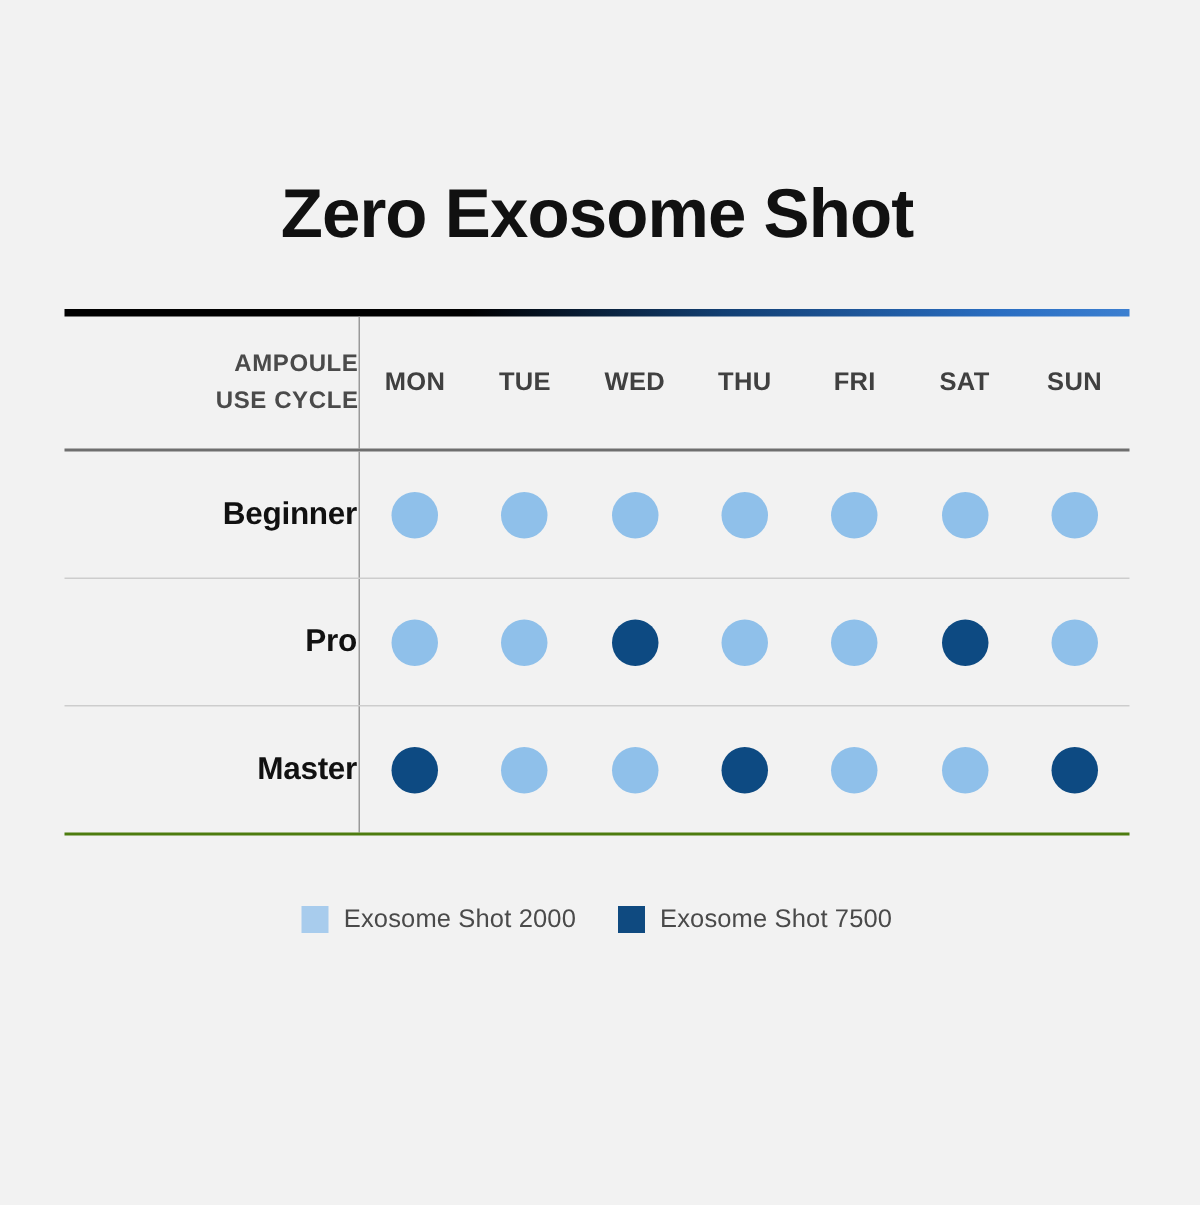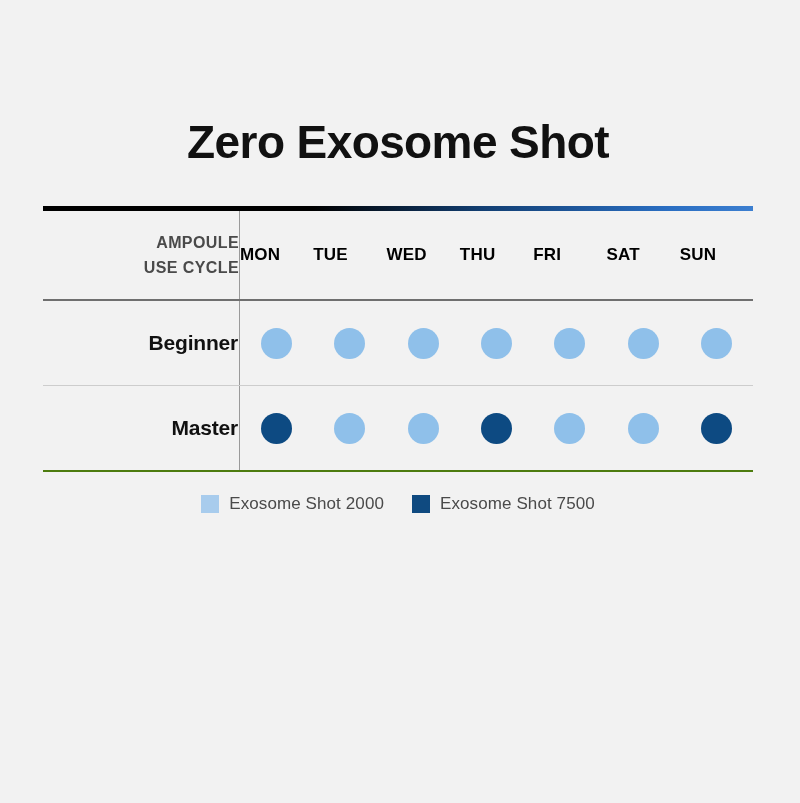--- a/index.html
+++ b/index.html
@@ -78,24 +78,25 @@
   td.days-head {
     padding: 19px 0 19px 0;
     vertical-align: middle;
   }
   .days-row {
     display: flex;
     width: 100%;
   }
   .day-cell {
     flex: 1 1 0;
+    text-align: center;
     font-size: 17px;
     font-weight: bold;
     letter-spacing: 0.2px;
-    color: #000000;
+    color: #404040;
   }
 
   tr.head-row > td {
     border-bottom: 2px solid #6f6f6f;
   }
 
   tr.data-row > td {
     border-bottom: 1px solid #cdcdcd;
     height: 82px;
   }
@@ -129,21 +130,21 @@
   .dot {
     width: 31px;
     height: 31px;
     border-radius: 50%;
     display: block;
   }
 
   
   .legend {
     margin: 0 auto;
-    padding-top: 22px;
+    padding-top: 46px;
     display: flex;
     justify-content: center;
     align-items: center;
   }
   .legend-item {
     display: flex;
     align-items: center;
     margin: 0 14px;
   }
   .legend-swatch {
@@ -215,20 +216,50 @@
                 <div class="dot-slot">
                   <span class="dot" style="background: rgb(143, 192, 234);"></span>
                 </div>
                 <div class="dot-slot">
                   <span class="dot" style="background: rgb(143, 192, 234);"></span>
                 </div>
               </div>
           </td>
         </tr>
 
+        <tr class="data-row">
+          <td class="row-label">
+            <span class="row-label-text">Pro</span>
+          </td>
+          <td class="dots-cell">
+            <div class="dots-row">
+                <div class="dot-slot">
+                  <span class="dot" style="background: rgb(143, 192, 234);"></span>
+                </div>
+                <div class="dot-slot">
+                  <span class="dot" style="background: rgb(143, 192, 234);"></span>
+                </div>
+                <div class="dot-slot">
+                  <span class="dot" style="background: rgb(13, 74, 130);"></span>
+                </div>
+                <div class="dot-slot">
+                  <span class="dot" style="background: rgb(143, 192, 234);"></span>
+                </div>
+                <div class="dot-slot">
+                  <span class="dot" style="background: rgb(143, 192, 234);"></span>
+                </div>
+                <div class="dot-slot">
+                  <span class="dot" style="background: rgb(13, 74, 130);"></span>
+                </div>
+                <div class="dot-slot">
+                  <span class="dot" style="background: rgb(143, 192, 234);"></span>
+                </div>
+              </div>
+          </td>
+        </tr>
 
         <tr class="data-row last">
           <td class="row-label">
             <span class="row-label-text">Master</span>
           </td>
           <td class="dots-cell">
             <div class="dots-row">
                 <div class="dot-slot">
                   <span class="dot" style="background: rgb(13, 74, 130);"></span>
                 </div>

